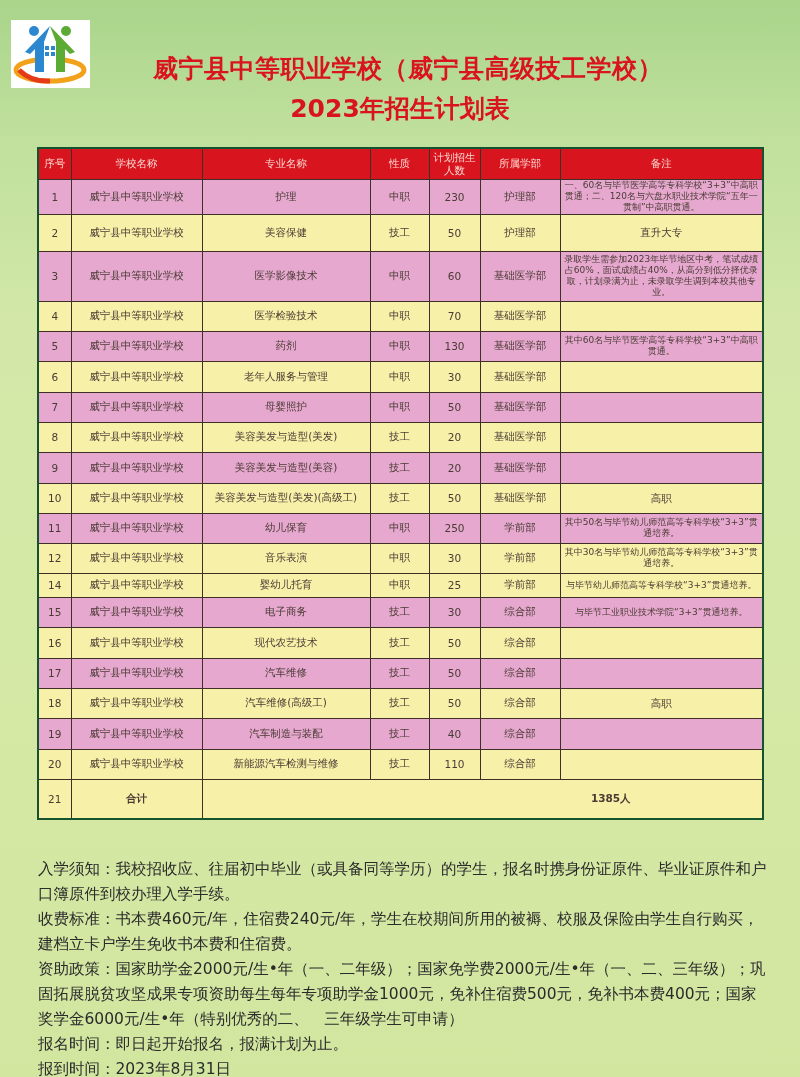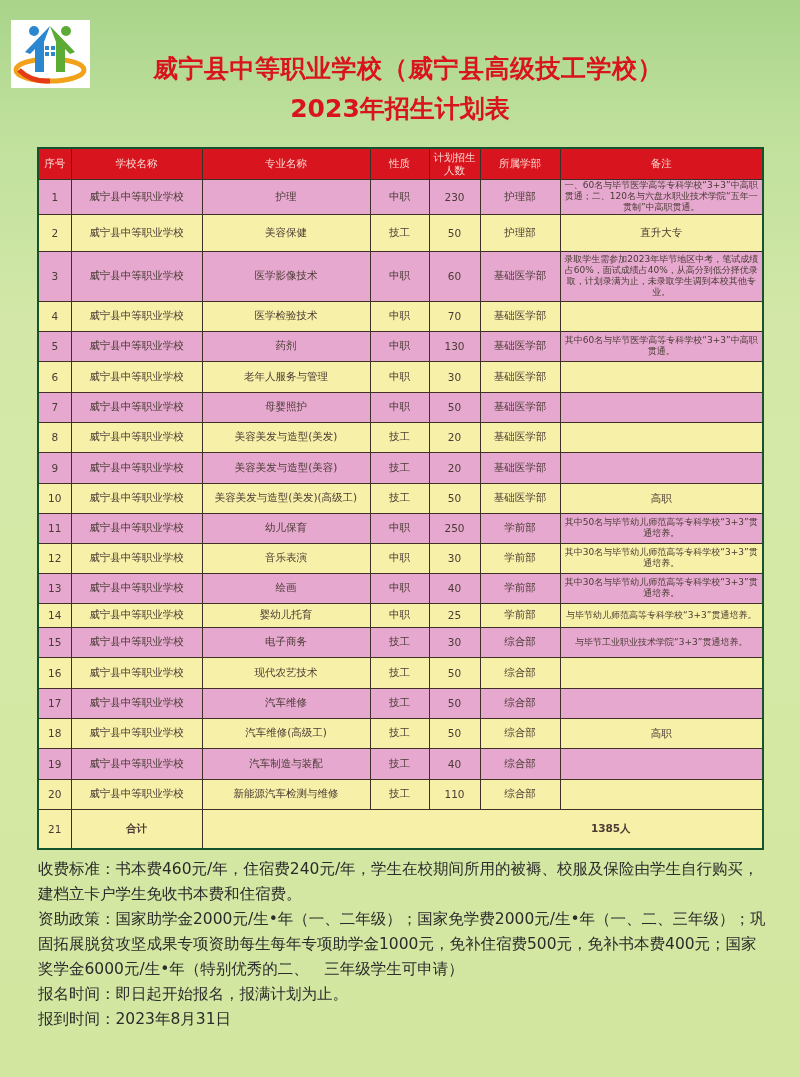--- a/index.html
+++ b/index.html
@@ -191,29 +191,20 @@
       </tr>
       <tr class="yellow" style="height: 30px;">
         <td>12</td>
         <td>威宁县中等职业学校</td>
         <td>音乐表演</td>
         <td>中职</td>
         <td>30</td>
         <td>学前部</td>
         <td class="note">其中30名与毕节幼儿师范高等专科学校“3+3”贯通培养。</td>
       </tr>
-      <tr class="pink" style="height: 30px;">
-        <td>13</td>
-        <td>威宁县中等职业学校</td>
-        <td>绘画</td>
-        <td>中职</td>
-        <td>40</td>
-        <td>学前部</td>
-        <td class="note">其中30名与毕节幼儿师范高等专科学校“3+3”贯通培养。</td>
-      </tr>
       <tr class="yellow" style="height: 24px;">
         <td>14</td>
         <td>威宁县中等职业学校</td>
         <td>婴幼儿托育</td>
         <td>中职</td>
         <td>25</td>
         <td>学前部</td>
         <td class="note">与毕节幼儿师范高等专科学校“3+3”贯通培养。</td>
       </tr>
       <tr class="pink" style="height: 30px;">
@@ -274,17 +265,18 @@
   <tfoot>
     <tr class="yellow" style="height:40px">
       <td>21</td>
       <td class="bold">合计</td>
       <td colspan="5" class="bold" style="text-align:center;padding-left:260px">1385人</td>
     </tr>
   </tfoot>
 </table>
 
 <div class="notice">
+  <p>入学须知：我校招收应、往届初中毕业（或具备同等学历）的学生，报名时携身份证原件、毕业证原件和户口簿原件到校办理入学手续。</p>
   <p>收费标准：书本费460元/年，住宿费240元/年，学生在校期间所用的被褥、校服及保险由学生自行购买，建档立卡户学生免收书本费和住宿费。</p>
   <p>资助政策：国家助学金2000元/生•年（一、二年级）；国家免学费2000元/生•年（一、二、三年级）；巩固拓展脱贫攻坚成果专项资助每生每年专项助学金1000元，免补住宿费500元，免补书本费400元；国家奖学金6000元/生•年（特别优秀的二、　三年级学生可申请）</p>
   <p>报名时间：即日起开始报名，报满计划为止。</p>
   <p>报到时间：2023年8月31日</p>
 </div>
 
 </body></html>

